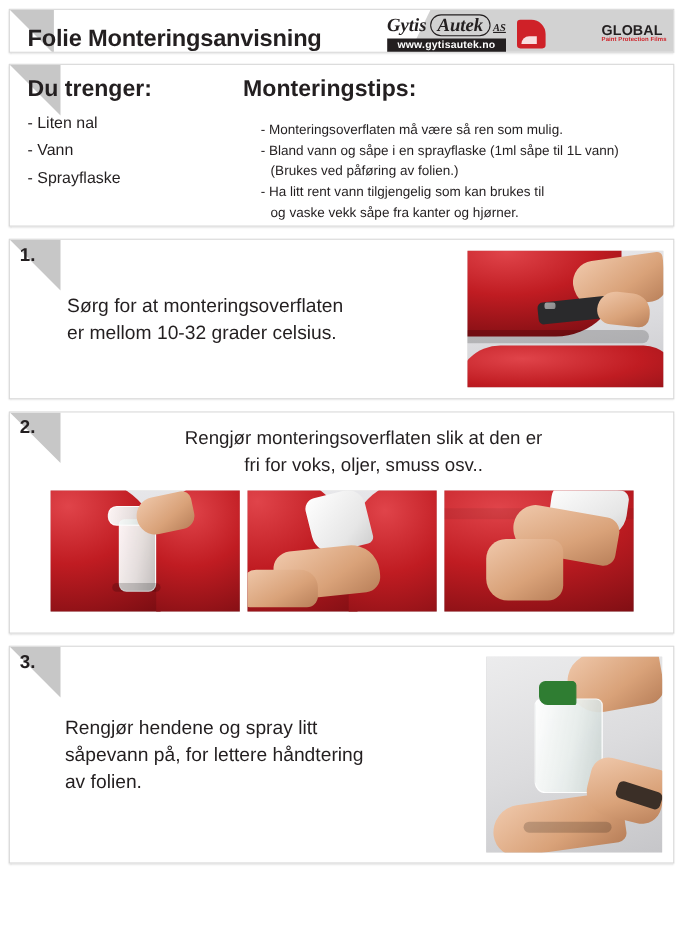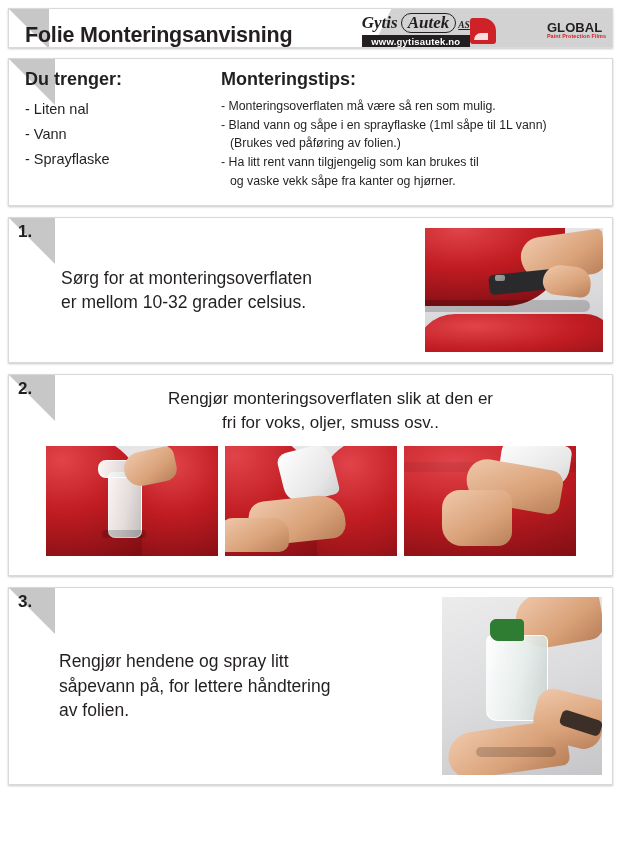--- a/index.html
+++ b/index.html
@@ -64,20 +64,21 @@
     width: 300px; height: 56px;
     background: #d2d2d2;
     transform: skewX(-26deg);
     transform-origin: bottom left;
   }
   #logos {
     position: absolute;
     right: 6px; top: 4px;
     display: flex;
     align-items: center;
+    gap: 10px;
     z-index: 3;
   }
   
   .logo-gytis { text-align: center; line-height: 1; }
   .logo-gytis .lg-row {
     display: flex; align-items: baseline; justify-content: center;
     font-family: "Liberation Serif", serif;
     font-style: italic; font-weight: bold;
     color: #231f20;
   }
@@ -133,35 +134,35 @@
   }
   #info .corner {
     border-width: 46px 0 0 46px;
     border-color: #c7c7c7 transparent transparent transparent;
   }
   #info-left { width: 192px; position: relative; z-index: 2; }
   #info-right { flex: 1; position: relative; z-index: 2; padding-left: 4px; }
   .sect-title {
     font-family: "Liberation Sans", sans-serif;
     font-weight: bold;
-    font-size: 18px;
+    font-size: 21px;
     margin-bottom: 7px;
   }
   #info-left ul {
     list-style: none;
     margin: 0; padding: 0;
   }
   #info-left li {
     font-size: 14.5px;
     line-height: 1.72;
     white-space: nowrap;
   }
   #info-right ul {
     list-style: none;
-    margin: 0; padding: 0;
+    margin: 16px; padding: 0;
   }
   #info-right li {
     font-size: 12.3px;
     line-height: 1.52;
     white-space: nowrap;
   }
   #info-right li.sub { padding-left: 9px; }
 
   
   .step {

